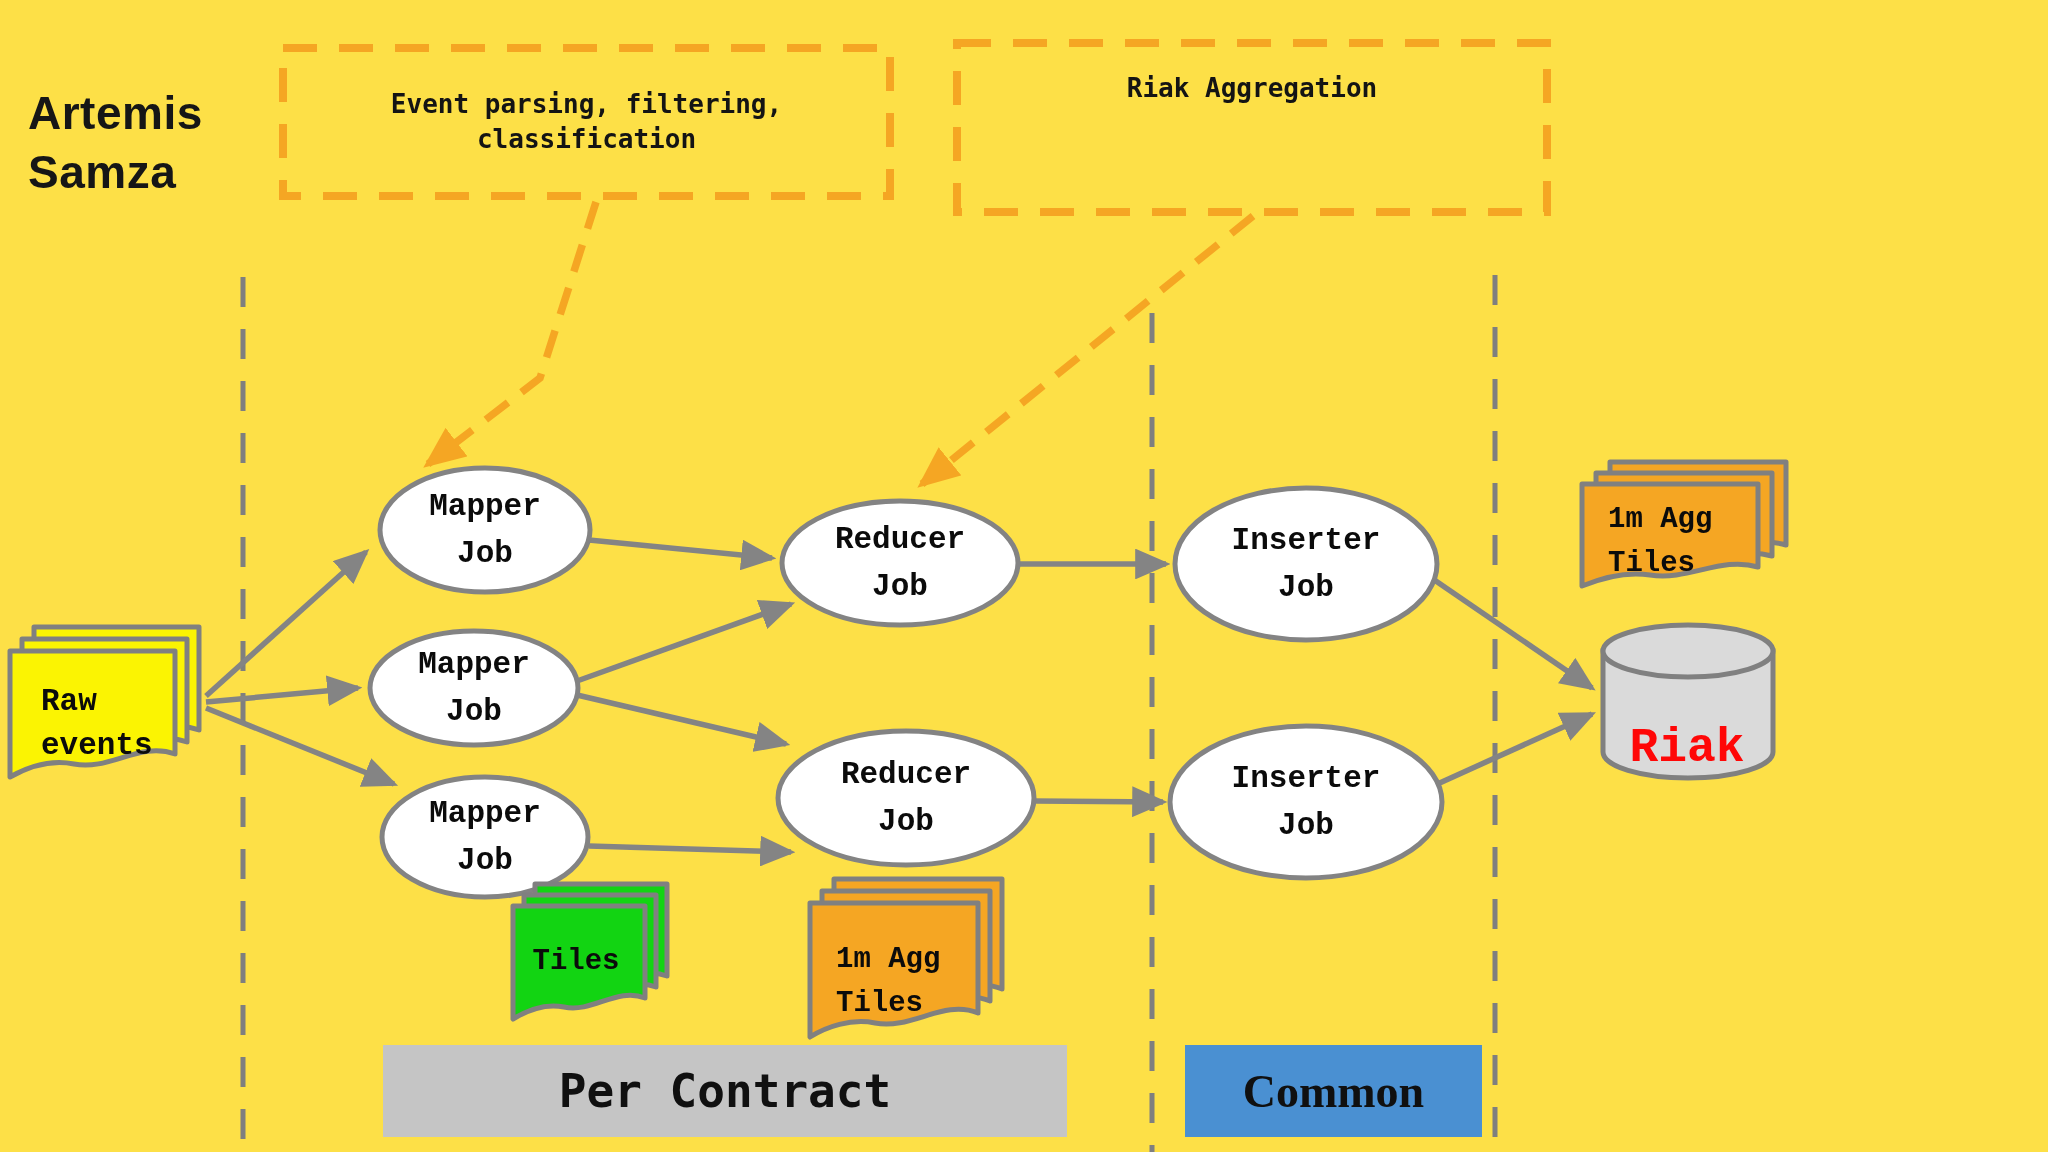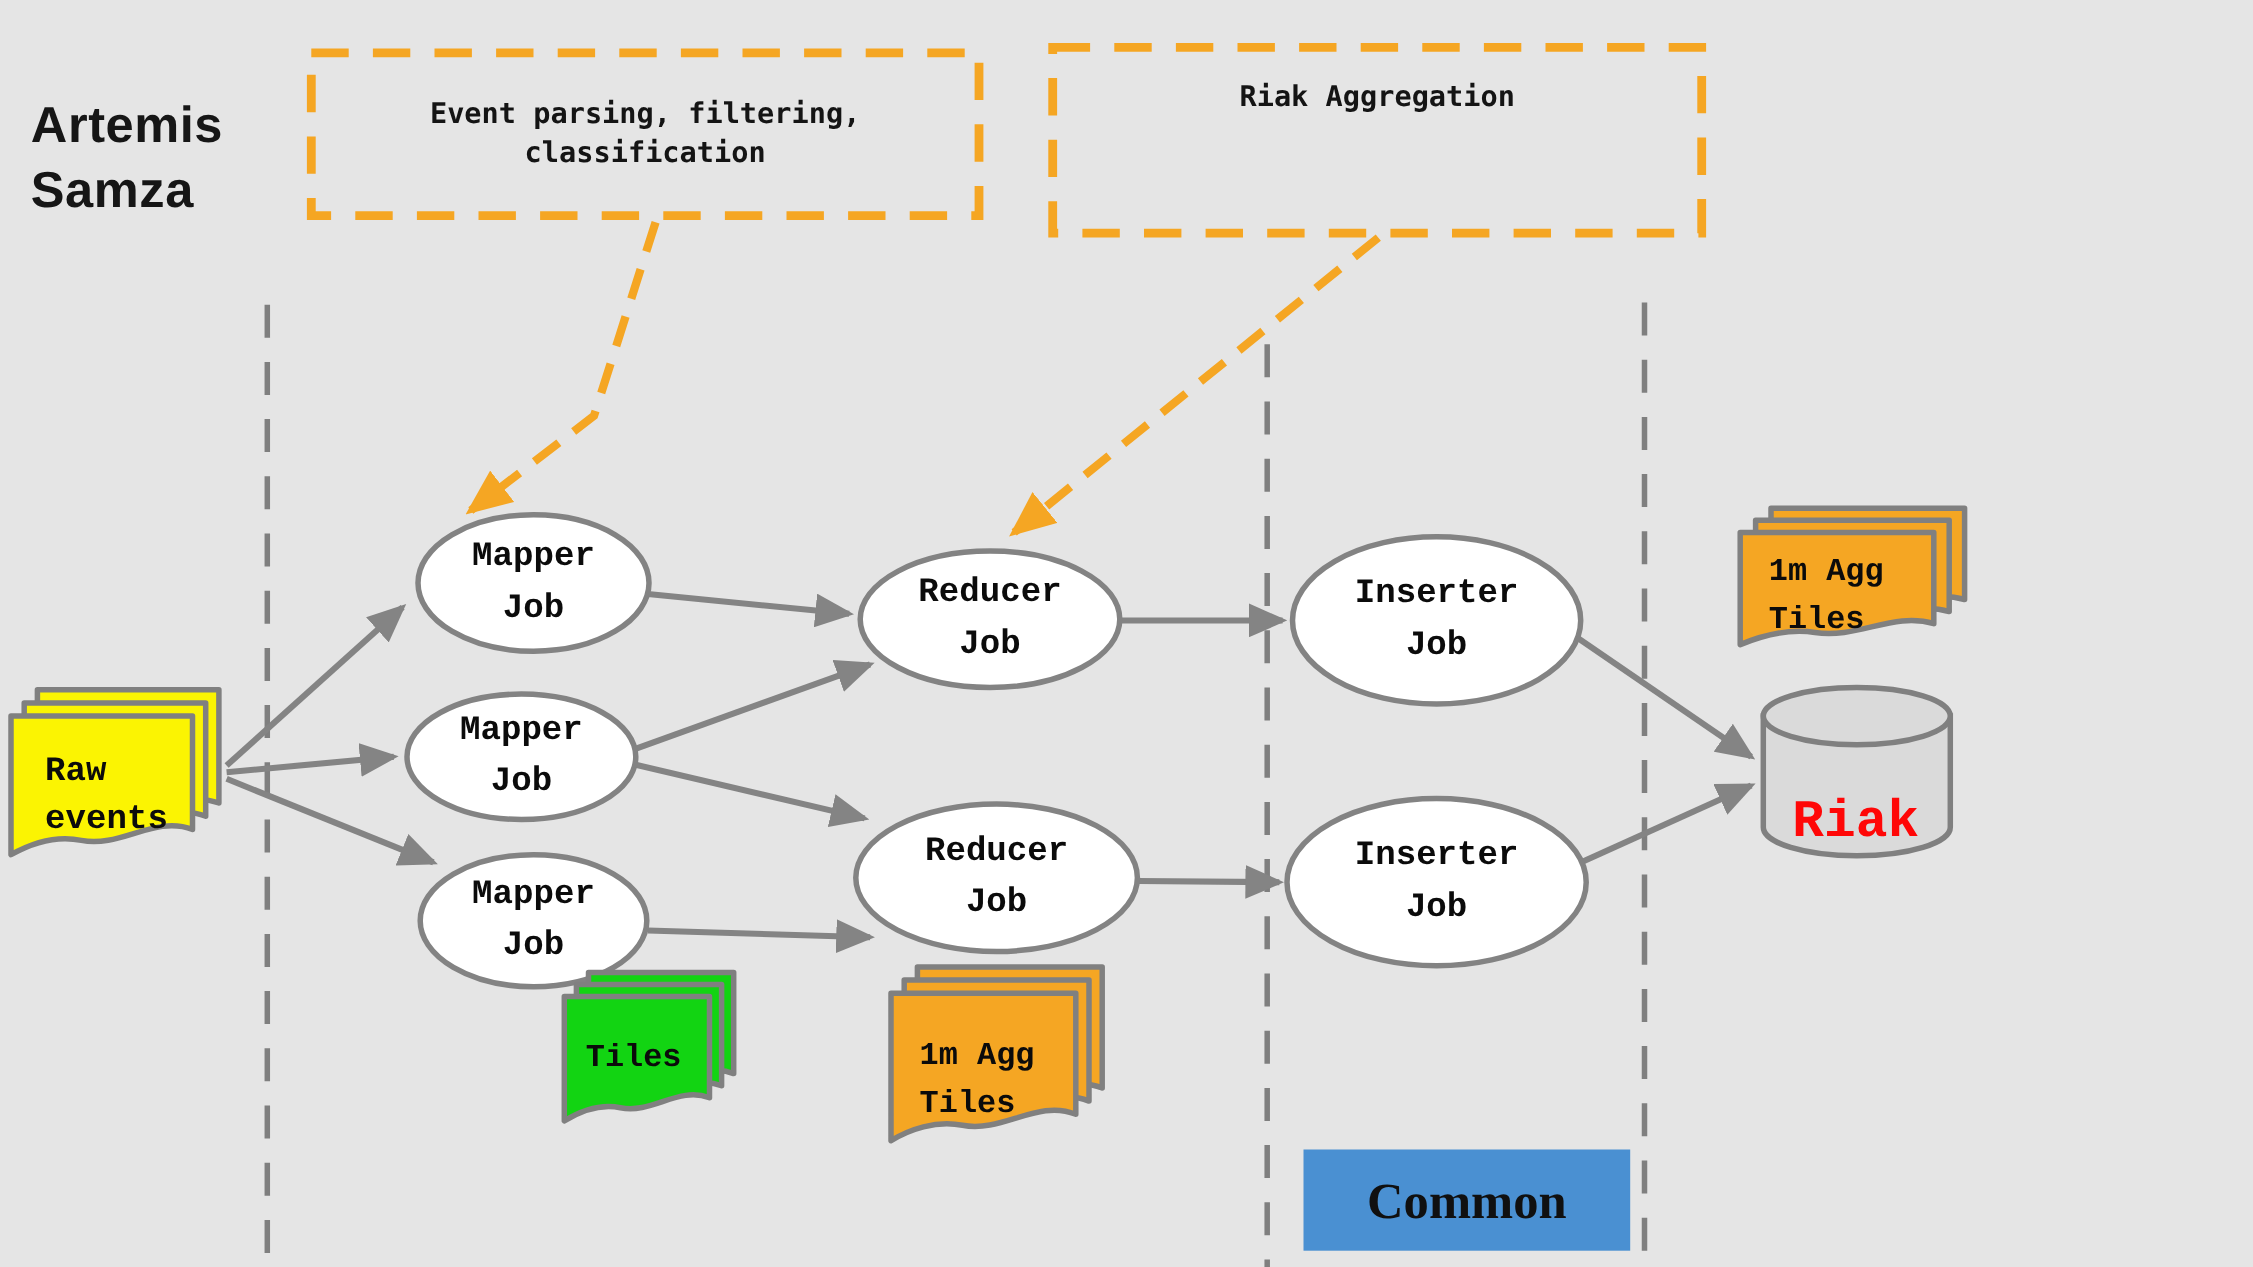--- a/index.html
+++ b/index.html
@@ -1,16 +1,16 @@
 <!DOCTYPE html>
 <html><head>
 <meta charset="utf-8">
 <style>
   html,body{margin:0;padding:0;background:#ffffff;}
-  .stage{position:relative;width:2048px;height:1152px;background:#e5e5e5;overflow:hidden;
+  .stage{position:relative;width:2048px;height:1152px;background:#fde047;overflow:hidden;
          font-family:"Liberation Sans",sans-serif;}
   .stage svg{position:absolute;left:0;top:0;}
   .lbl{position:absolute;white-space:pre-line;color:#0b0b0b;}
   .title{left:28px;top:84px;font-size:46px;line-height:1.28;font-weight:700;
          letter-spacing:0.5px;color:#161616;}
   .callout-text{display:flex;align-items:center;justify-content:center;text-align:center;
          font-family:"DejaVu Sans Mono",monospace;font-weight:700;font-size:26px;
          line-height:1.35;color:#141414;}
   .callout1{left:283px;top:48px;width:607px;height:148px;}
   .callout2{left:957px;top:43px;width:590px;height:169px;align-items:flex-start;padding-top:28px;box-sizing:border-box;}
@@ -137,17 +137,20 @@
 
   <div class="lbl doc-label raw-label">Raw
 events</div>
   <div class="lbl doc-label tiles-label">Tiles</div>
   <div class="lbl doc-label aggmid-label">1m Agg
 Tiles</div>
   <div class="lbl doc-label aggout-label">1m Agg
 Tiles</div>
   <div class="lbl riak-label">Riak</div>
 
+  <div class="lane-bar bar-per-contract">
+    <span>Per Contract</span>
+  </div>
   <div class="lane-bar bar-common">
     <span>Common</span>
   </div>
 
 </div>
 
 </body></html>

